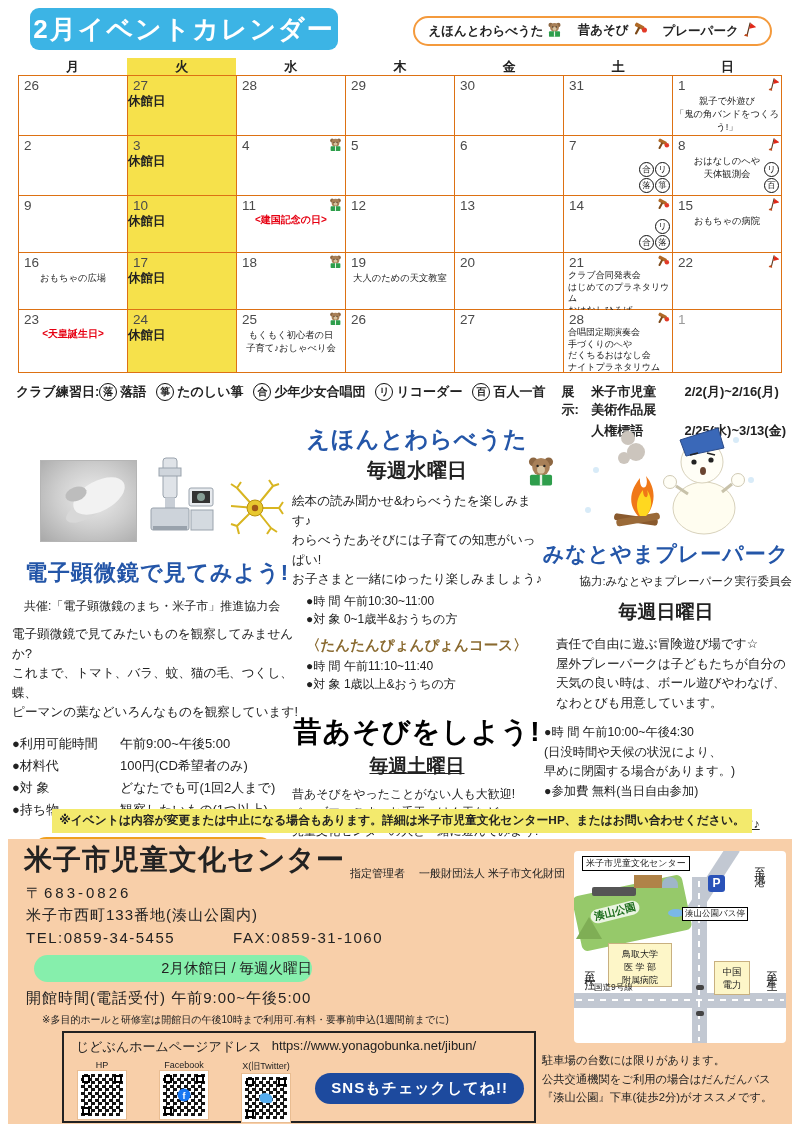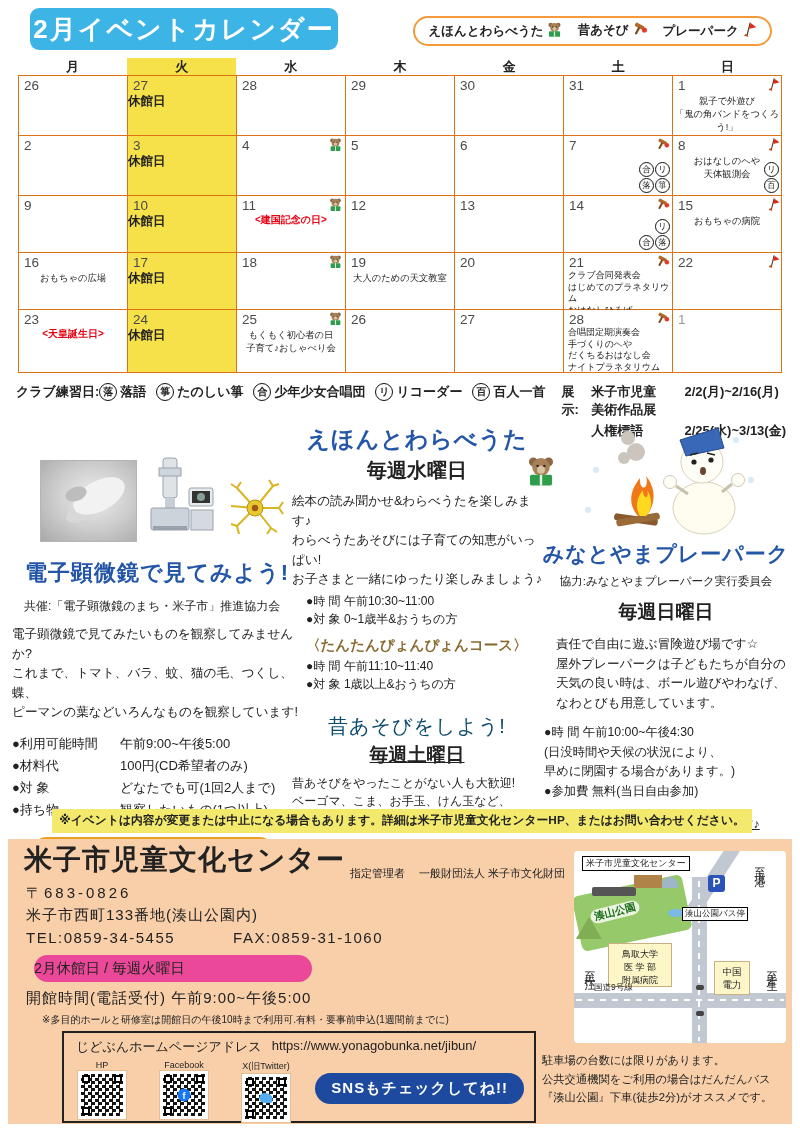--- a/index.html
+++ b/index.html
@@ -65,47 +65,47 @@
   .reserve-btn{display:inline-block;margin:14px 0 0 20px;background:#ffd92a;border:2px solid #f0a020;
                border-radius:15px;padding:4px 13px;font-size:12.5px;font-weight:bold;color:#a03000;}
 
   .sec-center{position:absolute;left:292px;top:424px;width:250px;text-align:center;}
   .big-title{font-size:23px;color:#2456a8;font-weight:bold;letter-spacing:1px;}
   .sched{font-size:20px;font-weight:bold;margin-top:2px;}
   #ehon-bear{position:absolute;right:-16px;top:30px;}
   .desc-c{text-align:left;margin-top:8px;}
   .course-h{font-size:14.5px;font-weight:bold;color:#8a6a30;margin-top:8px;text-align:left;padding-left:14px;}
   .course-lines{font-size:12px;text-align:left;margin:2px 0 0 14px;line-height:1.5;}
-  .mukashi-title{font-size:20px;color:#0c4a6e;font-weight:normal;margin-top:20px;letter-spacing:1px;}
+  .mukashi-title{font-size:28px;color:#000000;font-weight:bold;margin-top:20px;letter-spacing:1px;}
   .sched2{font-size:19px;font-weight:bold;margin-top:2px;text-decoration:underline;}
   .desc2{text-align:left;margin-top:6px;font-size:12px;}
   .bullets2{font-size:12.5px;text-align:left;margin:8px 0 0 16px;line-height:1.6;}
 
   .sec-right{position:absolute;left:540px;top:420px;width:252px;}
   .snow-scene{text-align:center;height:118px;}
   .pp-title{font-size:21px;color:#2456a8;font-weight:bold;text-align:center;margin-top:2px;letter-spacing:1px;}
-  .support{font-size:11.5px;text-align:center;margin-top:6px;}
+  .support{font-size:11.5px;text-align:right;margin-top:6px;}
   .sched3{font-size:19px;font-weight:bold;text-align:center;margin-top:10px;}
   .desc3{margin-top:10px;padding-left:16px;}
   .pp-bullets{font-size:12.3px;margin-top:10px;line-height:1.6;padding-left:4px;}
   .pp-notes{font-size:12.3px;margin-top:12px;text-align:center;line-height:1.7;}
   .pp-notes div{text-decoration:underline;}
 
   .notice{position:absolute;left:52px;top:809px;width:700px;background:#f3ea6d;font-size:11.8px;
           font-weight:bold;text-align:center;padding:4px 0;}
 
   
   .footer{position:absolute;left:8px;top:839px;width:784px;height:285px;background:#f8cfa9;}
   .f-name{position:absolute;left:16px;top:2px;font-size:28px;font-weight:bold;letter-spacing:1px;}
   .f-manager{position:absolute;left:342px;top:27px;font-size:11px;display:flex;gap:14px;}
   .f-postal{position:absolute;left:18px;top:45px;font-size:15px;letter-spacing:3px;}
   .f-addr{position:absolute;left:18px;top:67px;font-size:15px;letter-spacing:1px;}
   .f-telrow{position:absolute;left:18px;top:90px;font-size:15px;letter-spacing:1.5px;display:flex;gap:58px;}
-  .f-closed{position:absolute;left:26px;top:116px;background:#ec4899;border-radius:15px;padding:4px 0;
-            width:278px;text-align:left;font-size:14.5px;}
+  .f-closed{position:absolute;left:26px;top:116px;background:#86efac;border-radius:15px;padding:4px 0;
+            width:278px;text-align:right;font-size:14.5px;}
   .f-hours{position:absolute;left:18px;top:150px;font-size:15px;letter-spacing:1px;}
   .f-hnote{position:absolute;left:34px;top:174px;font-size:10px;}
   .hp-box{position:absolute;left:54px;top:192px;width:470px;height:88px;border:2px solid #222;}
   .hp-line{display:flex;gap:10px;font-size:13px;font-weight:normal;margin:5px 0 0 12px;white-space:nowrap;}
   .qr-row{position:absolute;left:14px;top:27px;display:flex;gap:34px;}
   .qr-item{text-align:center;}
   .qr-label{font-size:9px;margin-bottom:1px;}
   .qr{position:relative;width:42px;height:42px;background:repeating-conic-gradient(#151515 0% 25%,#fff 0% 50%);
       background-size:7px 7px;border:3px solid #fff;box-shadow:0 0 0 1px #e9bd92;}
   .qr i{position:absolute;width:8px;height:8px;border:2px solid #000;background:#fff;box-sizing:border-box;}

